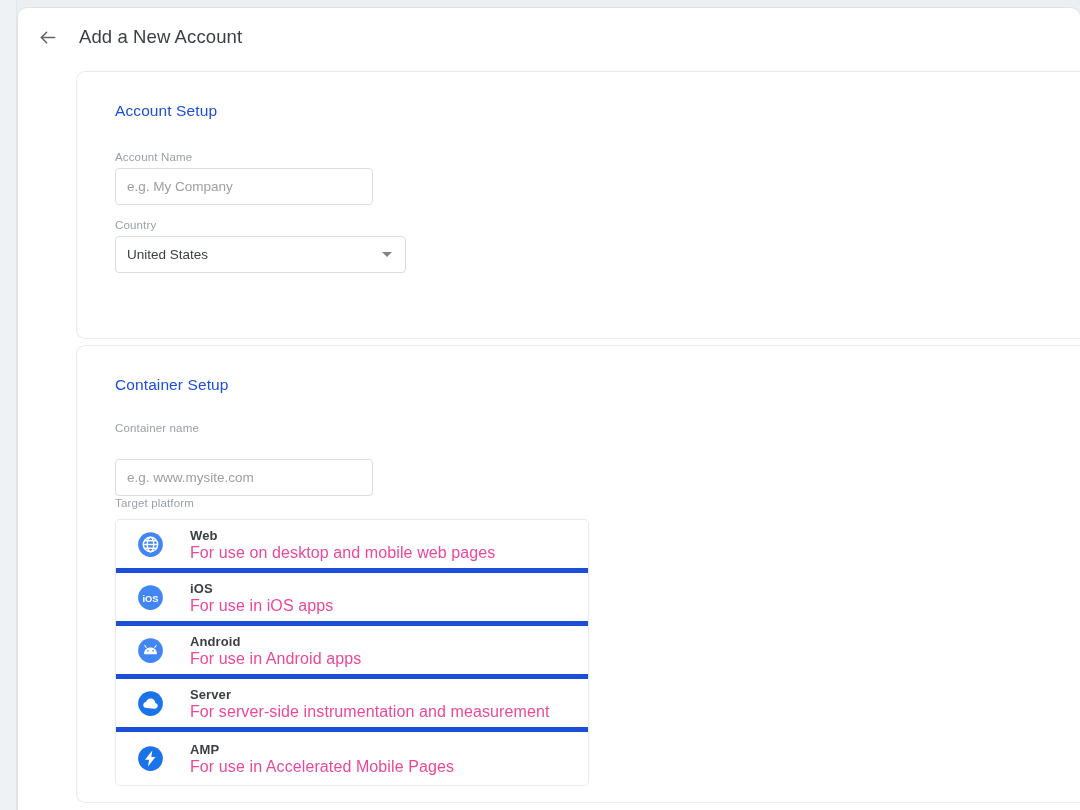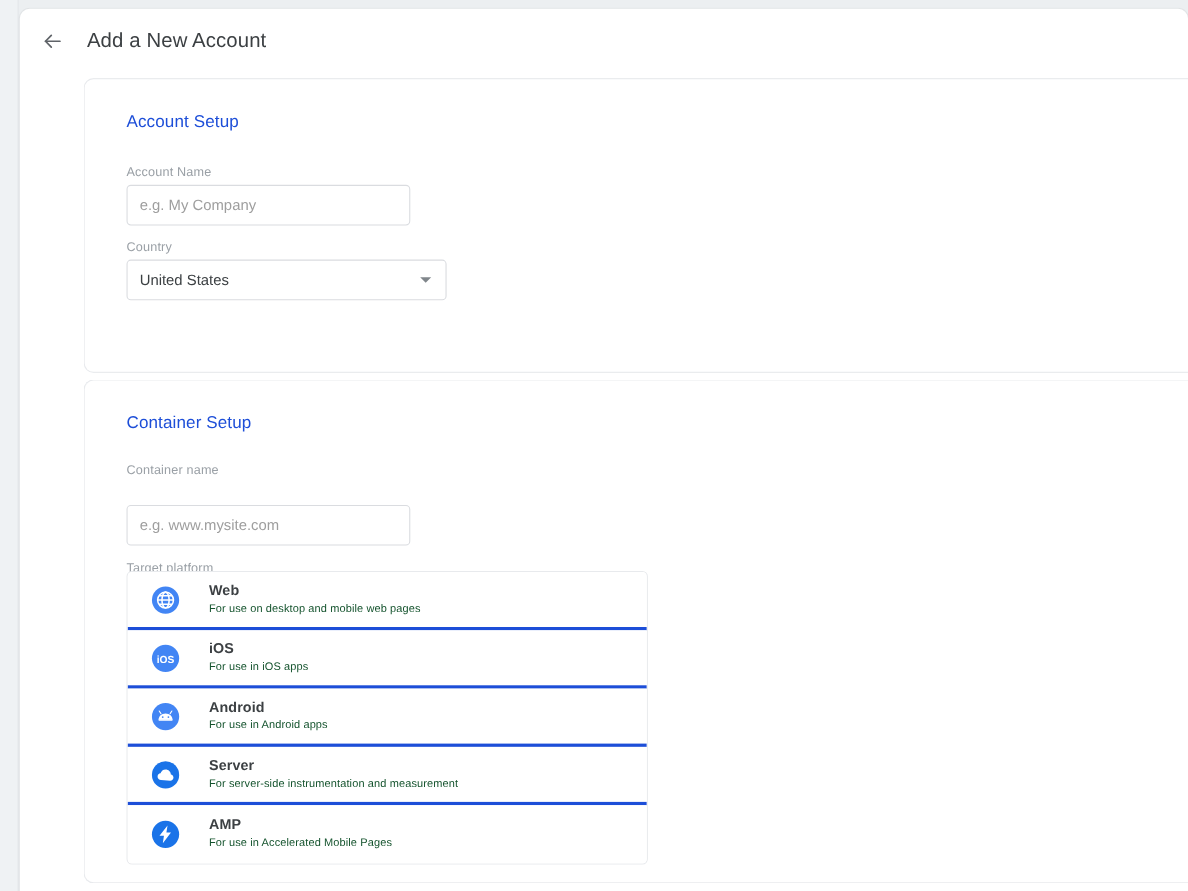--- a/index.html
+++ b/index.html
@@ -171,41 +171,41 @@
     border: 1px solid #e8eaed;
     border-radius: 5px;
     background: #fff;
     overflow: hidden;
   }
   .platform-row {
     display: flex;
     align-items: center;
     height: 53px;
     padding-left: 21px;
-    border-bottom: 3px solid #1d4ed8;
+    border-bottom: 5px solid #1d4ed8;
     cursor: pointer;
     background: #fff;
   }
   .platform-row:last-child { border-bottom: none; }
   .platform-icon {
     width: 27px; height: 27px;
     flex: none;
     display: flex; align-items: center; justify-content: center;
   }
   .platform-text { margin-left: 26px; }
   .platform-name {
     font-size: 13px;
     font-weight: bold;
     color: #3c4043;
     line-height: 16px;
     letter-spacing: 0.1px;
   }
   .platform-desc {
-    font-size: 10px;
-    color: #14532d;
+    font-size: 16px;
+    color: #ec4899;
     line-height: 17px;
     letter-spacing: 0.1px;
   }
 </style>
 </head>
 <body>
 
 <div id="left-gutter"></div>
 
 <div id="page-surface">
@@ -246,21 +246,21 @@
     </div>
   </div>
 
   <div class="card" id="card-container">
 
     <div class="card-title">Container Setup</div>
 
     <div class="field-label" style="top:76px;">Container name</div>
     <input class="text-input" style="top: 93px; margin-top: 20px;" type="text" placeholder="e.g. www.mysite.com">
 
-    <div class="field-label" style="top:151px;margin-top:14px;">Target platform</div>
+    <div class="field-label" style="top:151px;">Target platform</div>
 
     <div id="platform-list">
 
       <div class="platform-row">
         <div class="platform-icon">
           <svg width="27" height="27" viewBox="0 0 24 24">
             <circle cx="12" cy="12" r="11" fill="#4285f4"></circle>
             <g fill="none" stroke="#ffffff" stroke-width="1.25">
               <circle cx="12" cy="12" r="6.4"></circle>
               <ellipse cx="12" cy="12" rx="2.9" ry="6.4"></ellipse>

